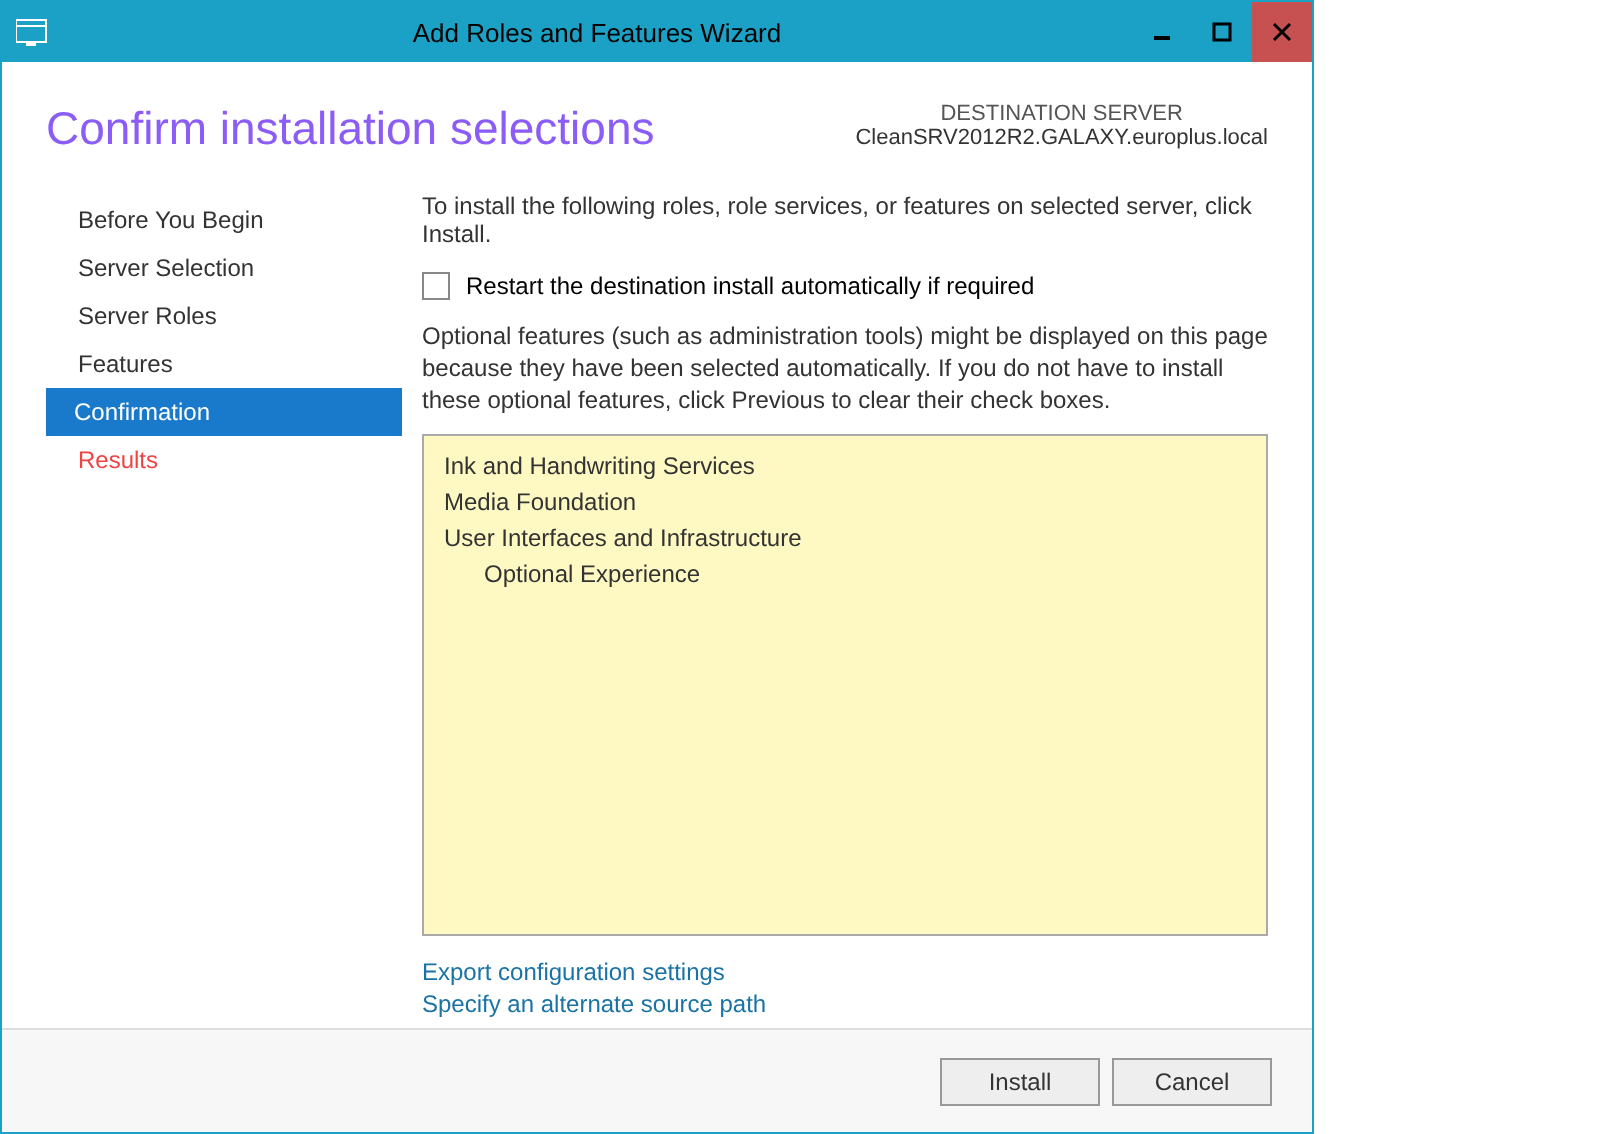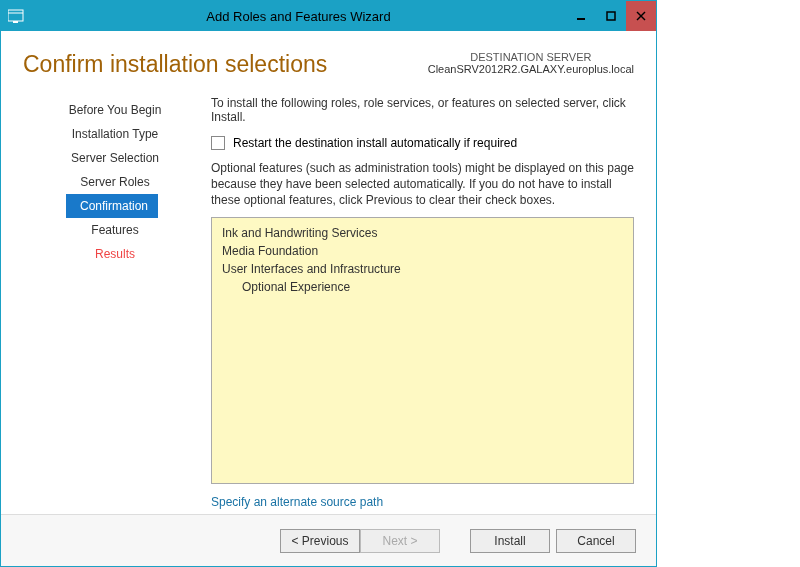--- a/index.html
+++ b/index.html
@@ -8,26 +8,26 @@
   .titlebar { height: 30px; background: #1ba1c5; display: flex; align-items: stretch; color: #000; }
   .titlebar-left { width: 30px; display: flex; align-items: center; justify-content: center; }
   .titlebar-left svg { width: 16px; height: 14px; }
   .titlebar-title { flex: 1; display: flex; align-items: center; justify-content: center; font-size: 13px; color: #000; }
   .titlebar-buttons { display: flex; }
   .titlebar-btn { width: 30px; display: flex; align-items: center; justify-content: center; cursor: pointer; }
   .titlebar-btn.close { background: #c75050; }
   .titlebar-btn svg { width: 10px; height: 10px; }
   .content { flex: 1; display: flex; flex-direction: column; padding: 20px 22px 0 22px; background: #fff; }
   .header-row { display: flex; justify-content: space-between; align-items: flex-start; margin-bottom: 18px; }
-  .page-title { font-size: 23px; font-weight: 300; color: #a16207; }
+  .page-title { font-size: 23px; font-weight: 300; color: #8b5cf6; }
   .dest { text-align: center; font-size: 11px; color: #555; }
   .dest .label { color: #555; }
   .dest .server { color: #333; }
   .body { flex: 1; display: flex; overflow: hidden; }
-  .sidebar { width: 178px; display: flex; flex-direction: column; padding-top: 2px; align-items: center; }
+  .sidebar { width: 178px; display: flex; flex-direction: column; padding-top: 2px; }
   .sidebar-item { padding: 5px 10px 5px 16px; font-size: 12px; color: #333; cursor: pointer; }
   .sidebar-item.active { background: #1979ca; color: #fff; padding-left:14px;}
   .sidebar-item.disabled { color: #ef4444; cursor: default; }
   .main { flex: 1; display: flex; flex-direction: column; padding-left: 10px; }
   .desc { color: #333; font-size: 12px; margin-bottom: 12px; }
   .checkbox-row { display: flex; align-items: center; margin-bottom: 10px; }
   .checkbox-box { width: 14px; height: 14px; border: 1px solid #888; margin-right: 8px; background:#fff; }
   .optional-note { font-size: 12px; color: #333; line-height: 1.35; margin-bottom: 8px; }
   .listbox { flex: 1; border: 1px solid #aaa; padding: 6px 10px; font-size: 12px; color: #333; overflow: auto; background:#fef9c3; }
   .listbox .item { padding: 2px 0; }
@@ -79,25 +79,24 @@
       <div class="page-title">Confirm installation selections</div>
       <div class="dest">
         <div class="label">DESTINATION SERVER</div>
         <div class="server">CleanSRV2012R2.GALAXY.europlus.local</div>
       </div>
     </div>
 
     <div class="body">
       <div class="sidebar">
         <div class="sidebar-item">Before You Begin</div>
-        <div class="sidebar-item">Installation Type</div>
         <div class="sidebar-item">Server Selection</div>
         <div class="sidebar-item">Server Roles</div>
+        <div class="sidebar-item">Features</div>
         <div class="sidebar-item active">Confirmation</div>
-        <div class="sidebar-item">Features</div>
         <div class="sidebar-item disabled">Results</div>
       </div>
 
       <div class="main">
         <div class="desc">To install the following roles, role services, or features on selected server, click Install.</div>
 
         <div class="checkbox-row">
           <div class="checkbox-box"></div>
           <span>Restart the destination install automatically if required</span>
         </div>
@@ -105,29 +104,26 @@
         <div class="optional-note">Optional features (such as administration tools) might be displayed on this page because they have been selected automatically. If you do not have to install these optional features, click Previous to clear their check boxes.</div>
 
         <div class="listbox">
           <div class="item">Ink and Handwriting Services</div>
           <div class="item">Media Foundation</div>
           <div class="item">User Interfaces and Infrastructure</div>
           <div class="item sub">Optional Experience</div>
         </div>
 
         <div class="links">
+          <a>Export configuration settings</a>
           <a>Specify an alternate source path</a>
         </div>
       </div>
     </div>
   </div>
 
   <div class="footer">
-    <div class="btn-group">
-      <div class="btn">&lt; Previous</div>
-      <div class="btn disabled">Next &gt;</div>
-    </div>
     <div class="gap"></div>
     <div class="btn">Install</div>
     <div class="btn">Cancel</div>
   </div>
 
 </div>
 
 </body></html>

